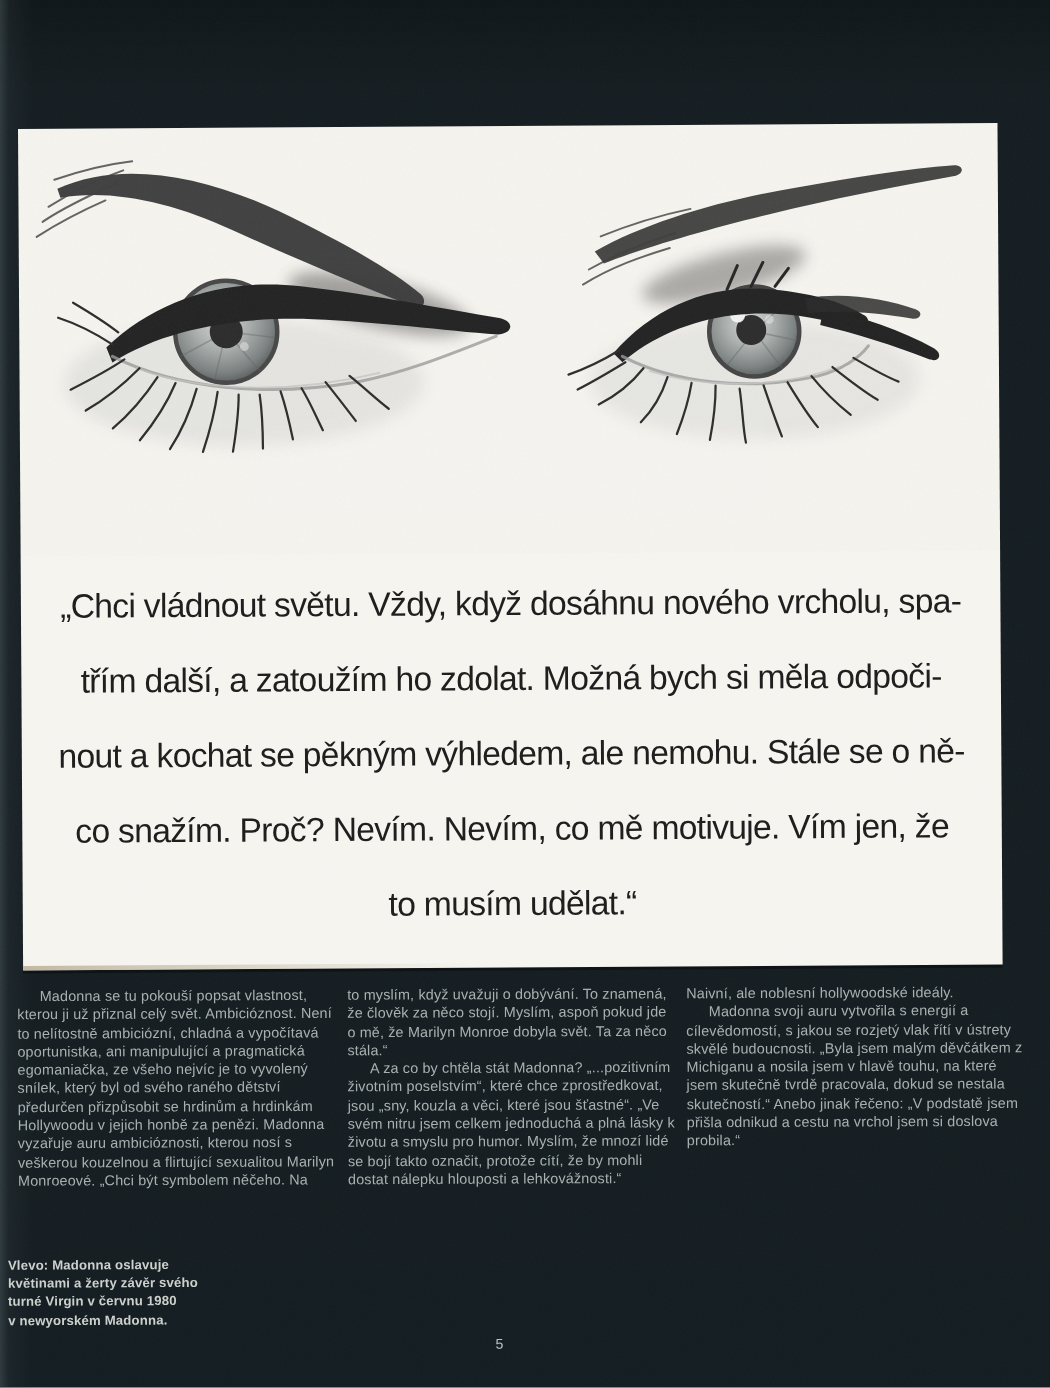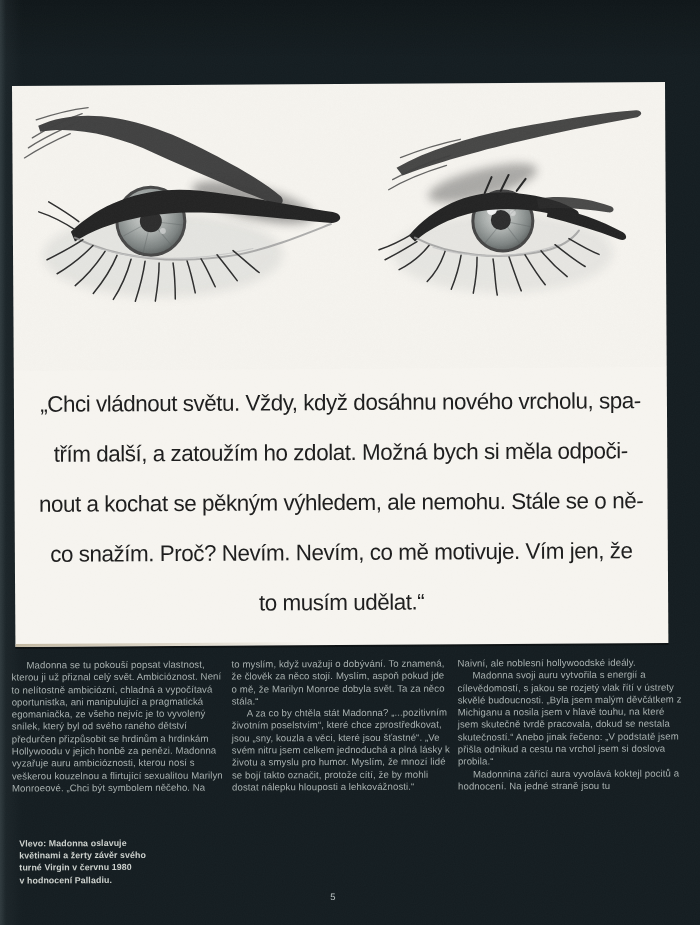--- a/index.html
+++ b/index.html
@@ -40,21 +40,21 @@
     position:absolute;top:10px;
     color:#a8b0af;font-size:9.6px;line-height:12.3px;letter-spacing:.1px;
     text-align:left;
   }
   .col p{margin:0;}
   .col p.indent{text-indent:15px;}
   .col1{left:12px;width:213px;}
   .col2{left:232px;width:219px;}
   .col3{left:458px;width:230px;}
   .caption{
-    position:absolute;left:19px;top:188px;
+    position:absolute;left:5px;top:188px;
     color:#cdd1cd;font-size:8.8px;line-height:12.2px;font-weight:bold;letter-spacing:.1px;
   }
   .caption div{white-space:nowrap;}
   .pagenum{
     position:absolute;left:0;top:243px;width:665px;text-align:center;
     color:#b9c0c0;font-size:9.5px;
   }
   .noise{position:absolute;inset:0;pointer-events:none;opacity:.55;}
 </style>
 </head>
@@ -200,28 +200,27 @@
   <div class="col col1">
     <p class="indent">Madonna se tu pokouší popsat vlastnost, kterou ji už přiznal celý svět. Ambicióznost. Není to nelítostně ambiciózní, chladná a vypočítavá oportunistka, ani manipulující a pragmatická egomaniačka, ze všeho nejvíc je to vyvolený snílek, který byl od svého raného dětství předurčen přizpůsobit se hrdinům a hrdinkám Hollywoodu v jejich honbě za penězi. Madonna vyzařuje auru ambicióznosti, kterou nosí s veškerou kouzelnou a flirtující sexualitou Marilyn Monroeové. „Chci být symbolem něčeho. Na</p>
   </div>
   <div class="col col2">
     <p>to myslím, když uvažuji o dobývání. To znamená, že člověk za něco stojí. Myslím, aspoň pokud jde o mě, že Marilyn Monroe dobyla svět. Ta za něco stála.“</p>
     <p class="indent">A za co by chtěla stát Madonna? „...pozitivním životním poselstvím“, které chce zprostředkovat, jsou „sny, kouzla a věci, které jsou šťastné“. „Ve svém nitru jsem celkem jednoduchá a plná lásky k životu a smyslu pro humor. Myslím, že mnozí lidé se bojí takto označit, protože cítí, že by mohli dostat nálepku hlouposti a lehkovážnosti.“</p>
   </div>
   <div class="col col3">
     <p>Naivní, ale noblesní hollywoodské ideály.</p>
     <p class="indent">Madonna svoji auru vytvořila s energií a cílevědomostí, s jakou se rozjetý vlak řítí v ústrety skvělé budoucnosti. „Byla jsem malým děvčátkem z Michiganu a nosila jsem v hlavě touhu, na které jsem skutečně tvrdě pracovala, dokud se nestala skutečností.“ Anebo jinak řečeno: „V podstatě jsem přišla odnikud a cestu na vrchol jsem si doslova probila.“</p>
-    <p class="indent">Madonnina zářící aura vyvolává koktejl pocitů a hodnocení. Na jedné straně jsou tu</p>
   </div>
 
   <div class="caption">
     <div>Vlevo: Madonna oslavuje</div>
     <div>květinami a žerty závěr svého</div>
     <div>turné Virgin v červnu 1980</div>
-    <div>v hodnocení Palladiu.</div>
+    <div>v newyorském Madonna.</div>
   </div>
 
   <div class="pagenum">5</div>
 </div>
 
 <svg class="noise" width="700" height="925" aria-hidden="true">
   <filter id="pageNoise">
     <feTurbulence type="fractalNoise" baseFrequency="0.9" numOctaves="2"></feTurbulence>
     <feColorMatrix type="matrix" values="0 0 0 0 0.85  0 0 0 0 0.9  0 0 0 0 0.9  0 0 0 0.045 0"></feColorMatrix>
   </filter>

